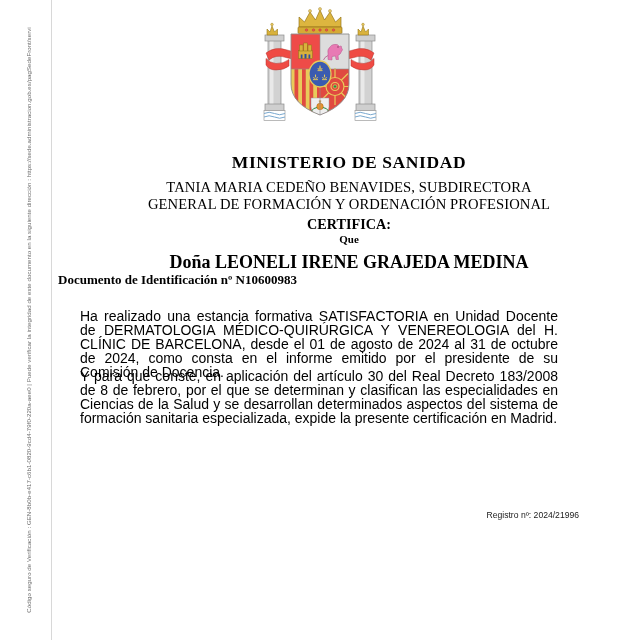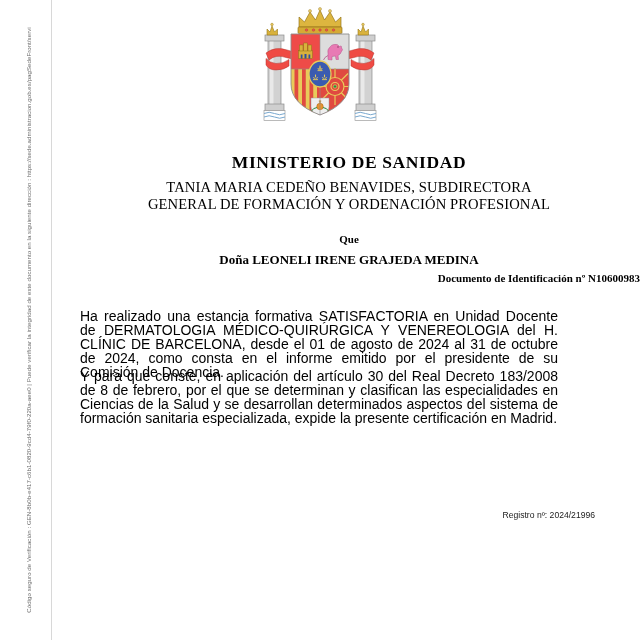--- a/index.html
+++ b/index.html
@@ -104,51 +104,51 @@
     text-align: center;
     font-size: 11px;
     font-weight: bold;
   }
   .holder-name {
     position: absolute;
     left: 0;
     top: 252px;
     width: 582px;
     text-align: center;
+    font-size: 18px;
+    font-weight: bold;
+  }
+  .holder-doc {
+    position: absolute;
+    left: 0;
+    top: 272px;
+    width: 582px;
+    text-align: left;
     font-size: 13px;
-    font-weight: bold;
-  }
-  .holder-doc {
-    position: absolute;
-    left: 0;
-    top: 272px;
-    width: 582px;
-    text-align: right;
-    font-size: 11px;
     font-weight: bold;
   }
 
   
   .body-block {
     position: absolute;
     left: 22px;
     width: 478px;
     font-family: "Liberation Sans", sans-serif;
     font-size: 14px;
     line-height: 14.1px;
     text-align: justify;
     text-justify: inter-word;
   }
   #paragraph-estancia { top: 309px; }
   #paragraph-decreto  { top: 369px; }
 
   
   .registry {
     position: absolute;
-    left: 16px;
+    left: 0;
     top: 510px;
     width: 521px;
     text-align: right;
     font-family: "Liberation Sans", sans-serif;
     font-size: 8.6px;
     color: #1a1a1a;
   }
 </style>
 </head>
 <body>
@@ -289,20 +289,21 @@
         <path d="M144.5 146.5 c-1.6 2.6 -3.6 3.4 -5.5 3.4 c1 -2.4 3.1 -3.6 5.5 -3.4 Z"></path>
         <rect x="134" y="150.4" width="10" height="1.8"></rect>
       </g>
     </svg>
   </div>
 
   <div class="ministry-title">MINISTERIO DE SANIDAD</div>
   <div class="officer-line officer-2">GENERAL DE FORMACIÓN Y ORDENACIÓN PROFESIONAL</div>
   <div class="officer-line officer-1">TANIA MARIA CEDEÑO BENAVIDES, SUBDIRECTORA</div>
 
+  <div class="certifies">CERTIFICA:</div>
   <div class="que">Que</div>
   <div class="holder-name">Doña LEONELI IRENE GRAJEDA MEDINA</div>
   <div class="holder-doc">Documento de Identificación nº N10600983</div>
 
   <div class="body-block" id="paragraph-estancia">Ha realizado una estancia formativa SATISFACTORIA en Unidad Docente de DERMATOLOGIA MÉDICO-QUIRÚRGICA Y VENEREOLOGIA del H. CLÍNIC DE BARCELONA, desde el 01 de agosto de 2024 al 31 de octubre de 2024, como consta en el informe emitido por el presidente de su Comisión de Docencia.</div>
   <div class="body-block" id="paragraph-decreto">Y para que conste, en aplicación del artículo 30 del Real Decreto 183/2008 de 8 de febrero, por el que se determinan y clasifican las especialidades en Ciencias de la Salud y se desarrollan determinados aspectos del sistema de formación sanitaria especializada, expide la presente certificación en Madrid.</div>
 
   <div class="registry">Registro nº: 2024/21996</div>
 
 </div>

